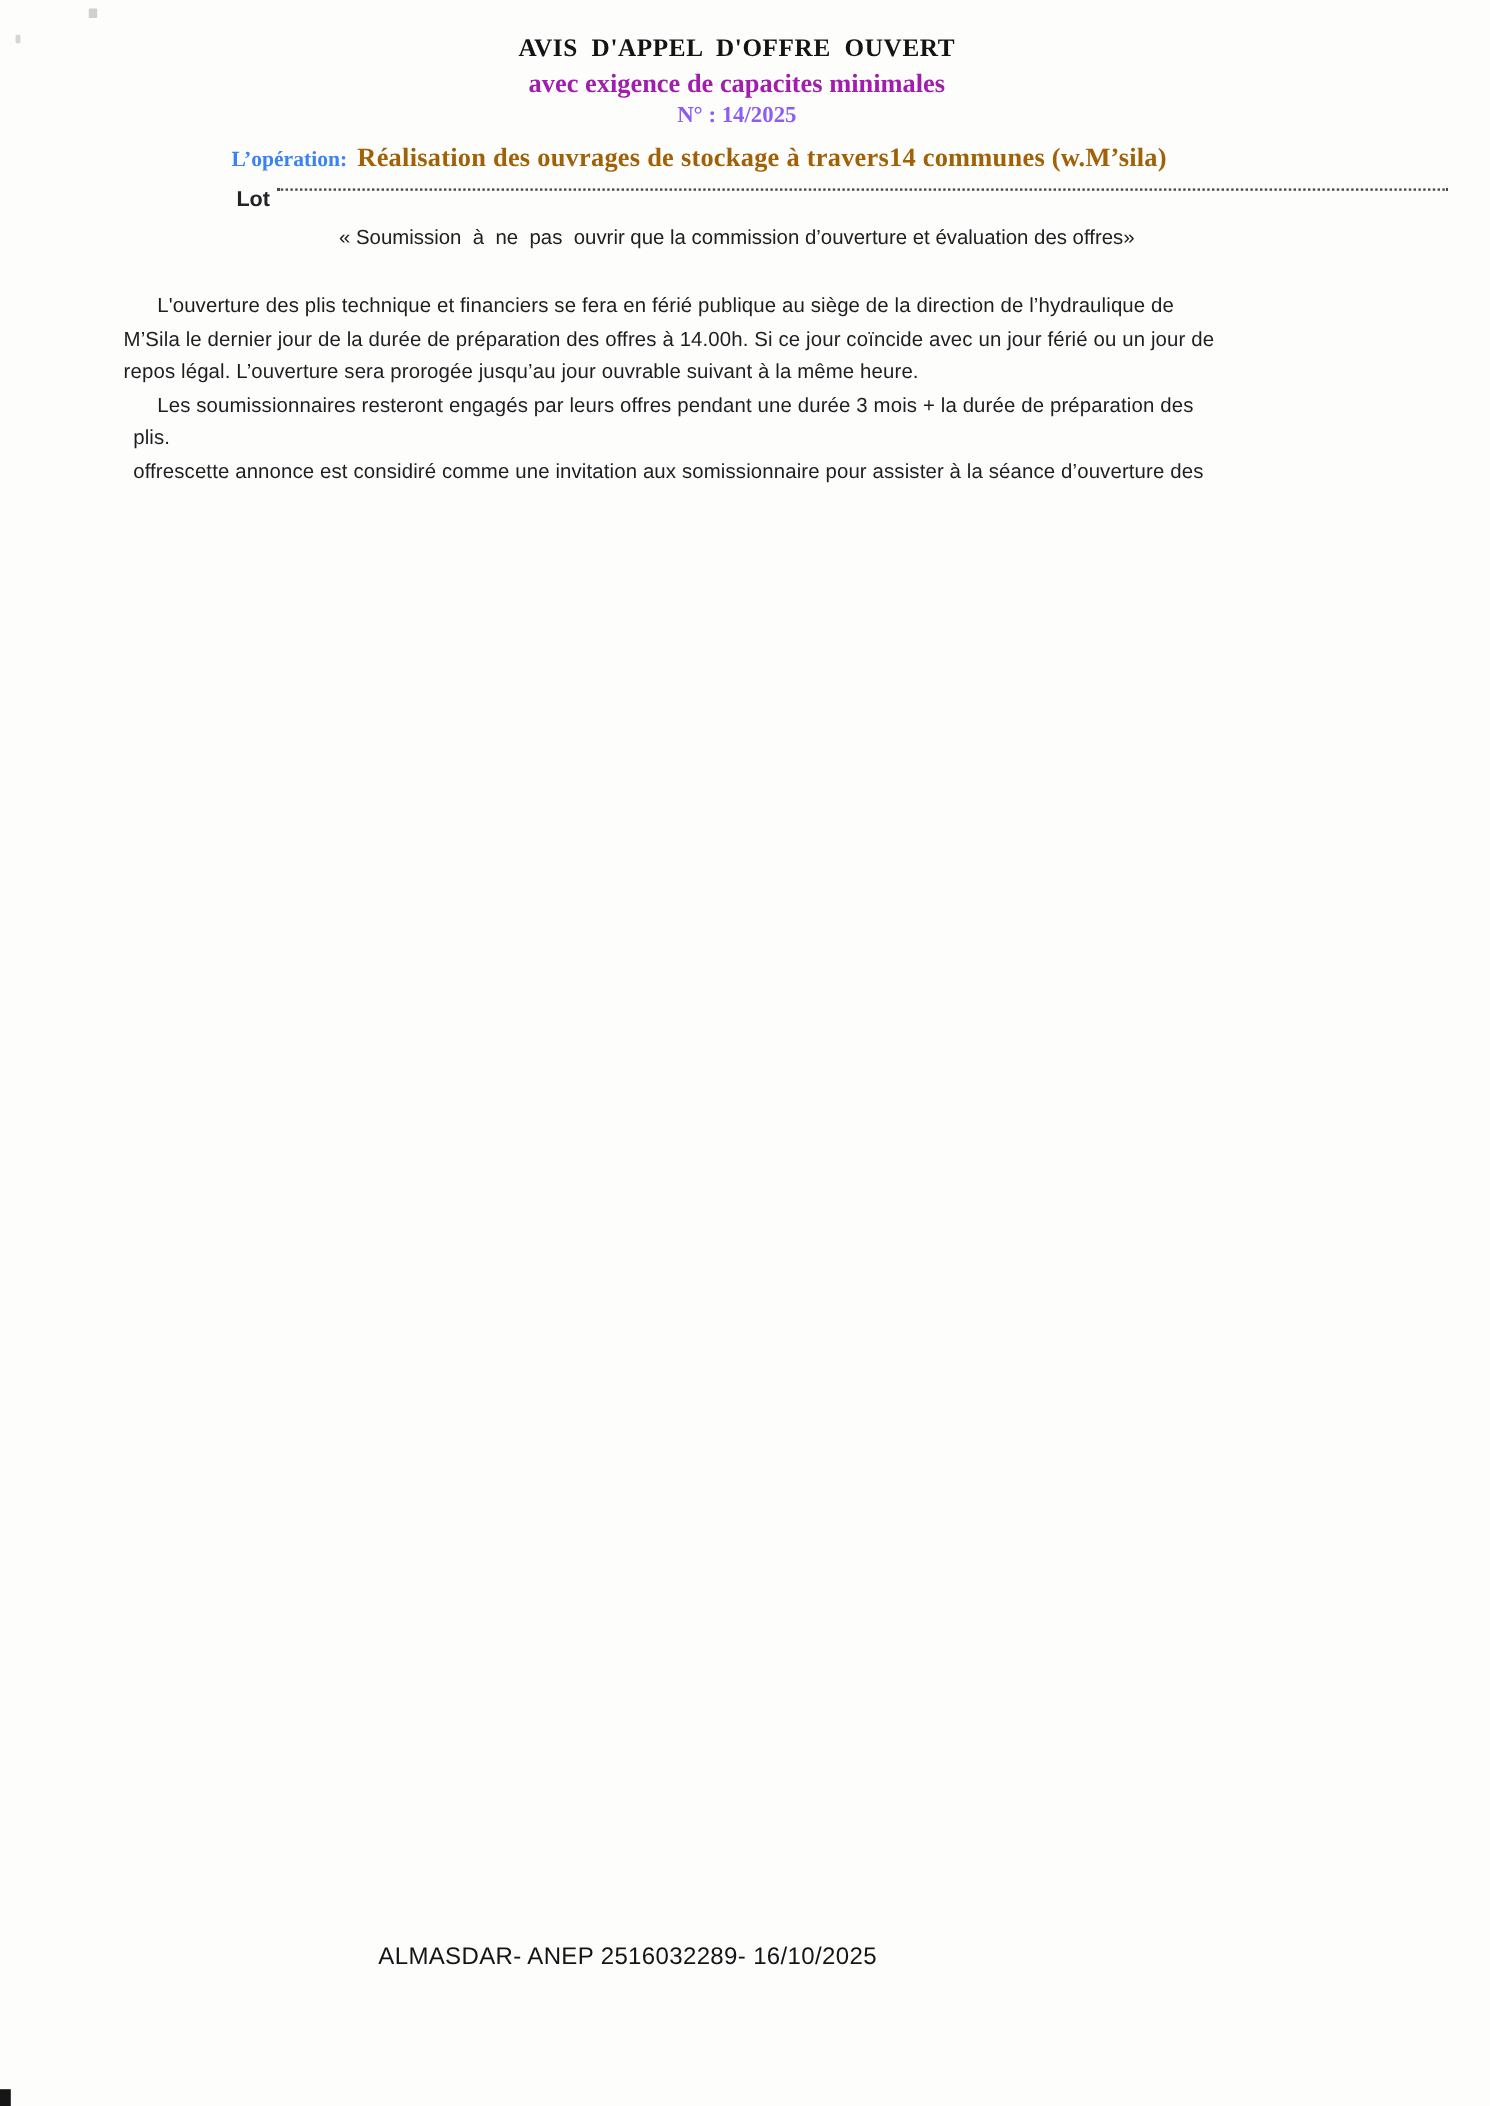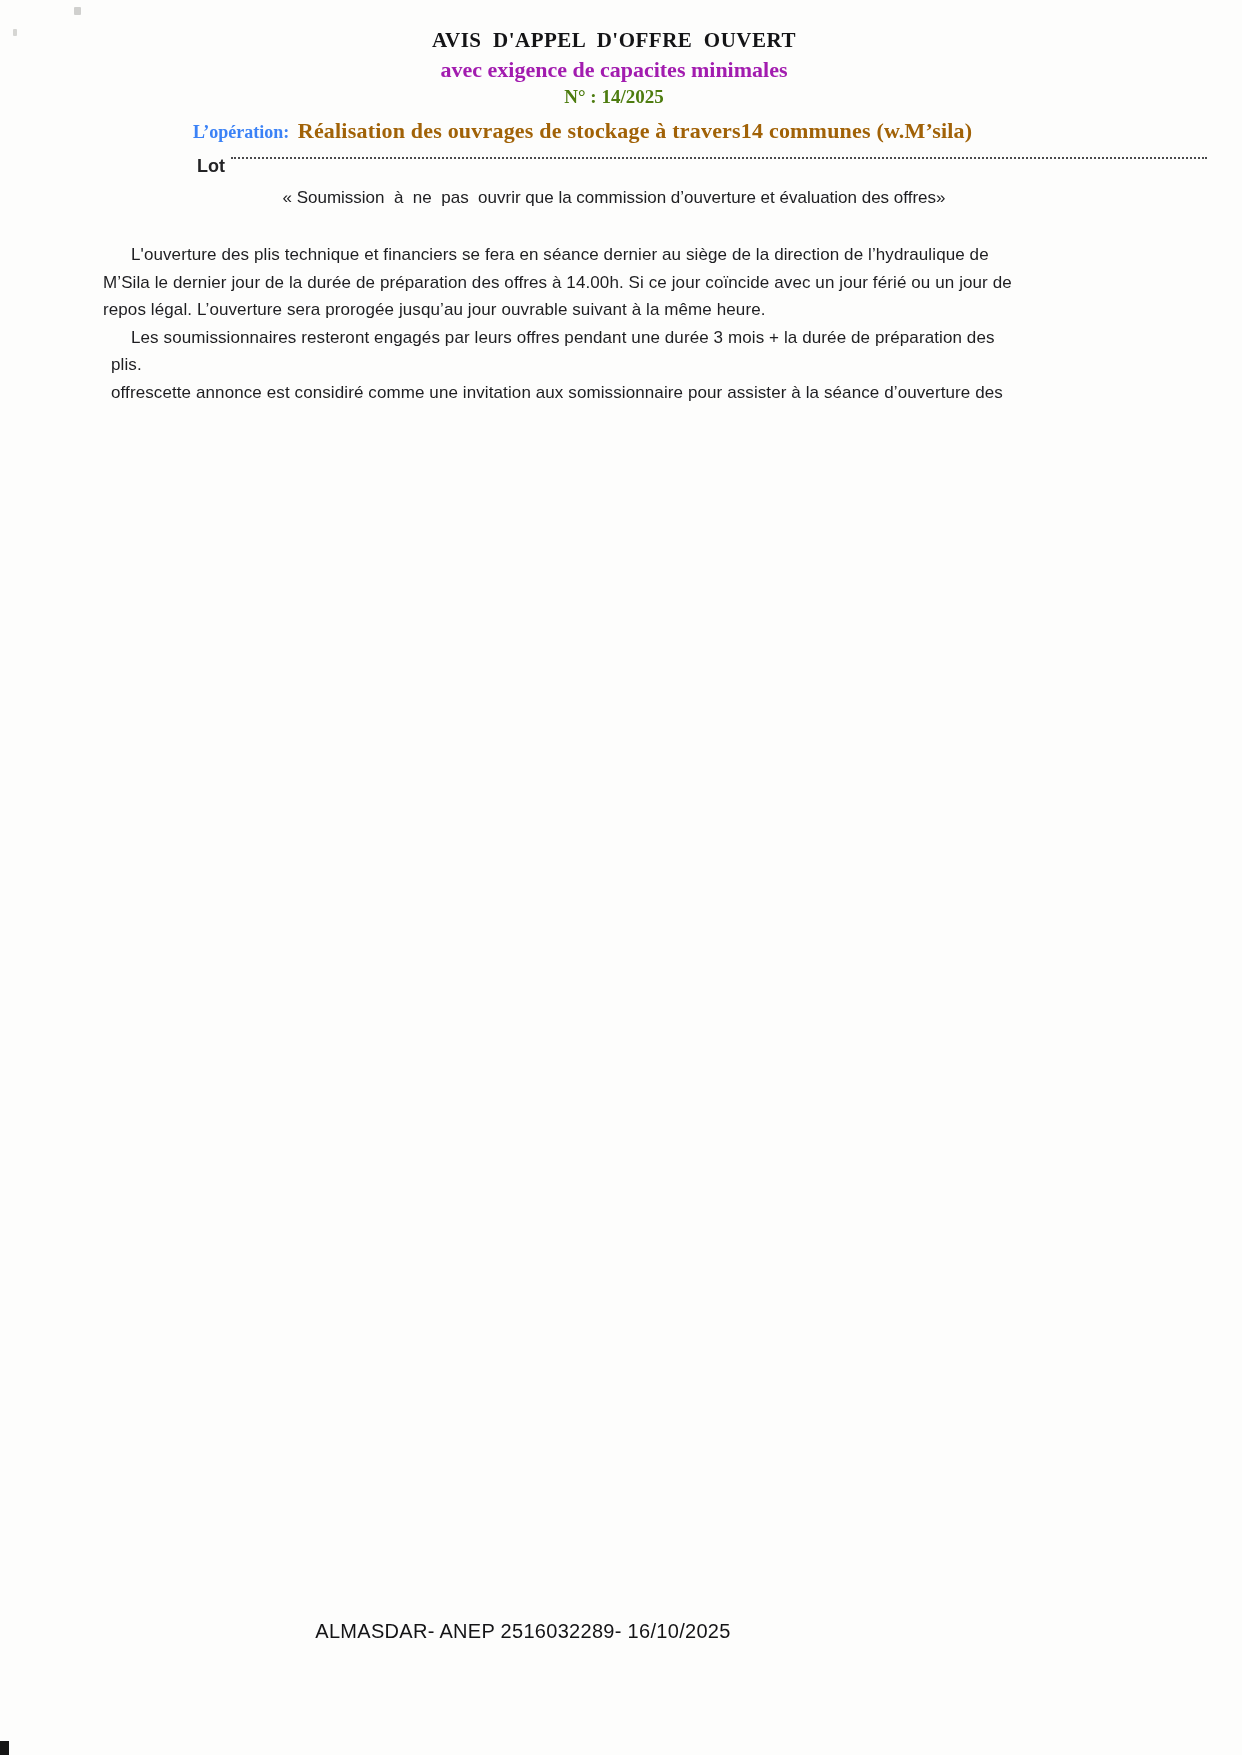--- a/index.html
+++ b/index.html
@@ -46,21 +46,21 @@
     font-weight: bold;
     font-size: 22px;
     margin-top: 4px;
     color: #a21caf;
   }
   .h-num {
     font-family: "Liberation Serif", serif;
     font-weight: bold;
     font-size: 19px;
     margin-top: 3px;
-    color: #4d7c0f;
+    color: #8b5cf6;
   }
 
   .op-line {
     margin-top: 10px;
     margin-left: 90px;
     white-space: nowrap;
   }
   .op-label {
     font-family: "Liberation Serif", serif;
     font-size: 18px;
@@ -147,21 +147,21 @@
     </div>
 
     <div class="lot-line">
       <span class="lot-label">Lot</span>
       <span class="lot-dots"></span>
     </div>
 
     <div class="notice">« Soumission  à  ne  pas  ouvrir que la commission d’ouverture et évaluation des offres»</div>
 
     <div class="body-text">
-      <div class="line indent">L'ouverture des plis technique et financiers  se fera en séance dernier au siège de la direction de  l’hydraulique de</div>
+      <div class="line indent">L'ouverture des plis technique et financiers  se fera en férié publique au siège de la direction de  l’hydraulique de</div>
       <div class="line">M’Sila le dernier  jour de la durée de préparation des offres à 14.00h. Si ce jour coïncide avec un jour férié ou un jour de</div>
       <div class="line">repos légal. L’ouverture sera prorogée jusqu’au jour ouvrable suivant à la même heure.</div>
     </div>
 
     <div class="body-text" style="margin-top:0">
       <div class="line indent">Les soumissionnaires resteront engagés par leurs offres pendant une durée 3 mois + la durée de préparation des</div>
       <div class="line shift">plis.</div>
       <div class="line shift">offrescette annonce est considiré comme une invitation aux somissionnaire pour assister à  la séance d’ouverture des</div>
     </div>
 

